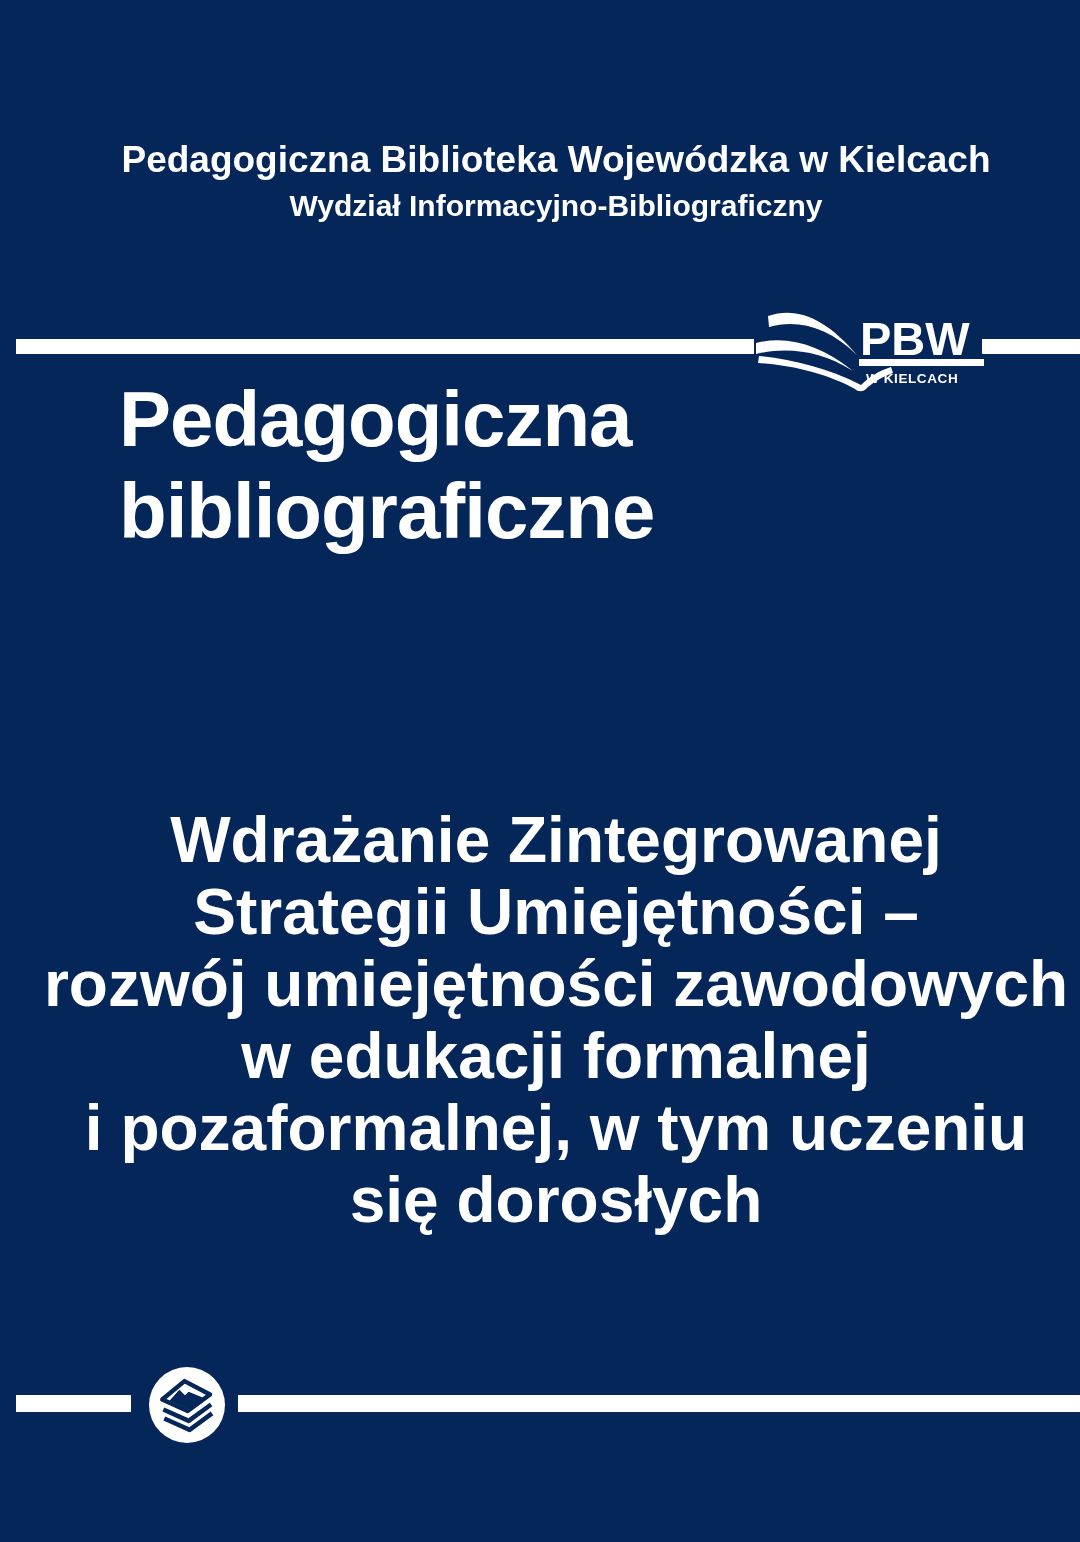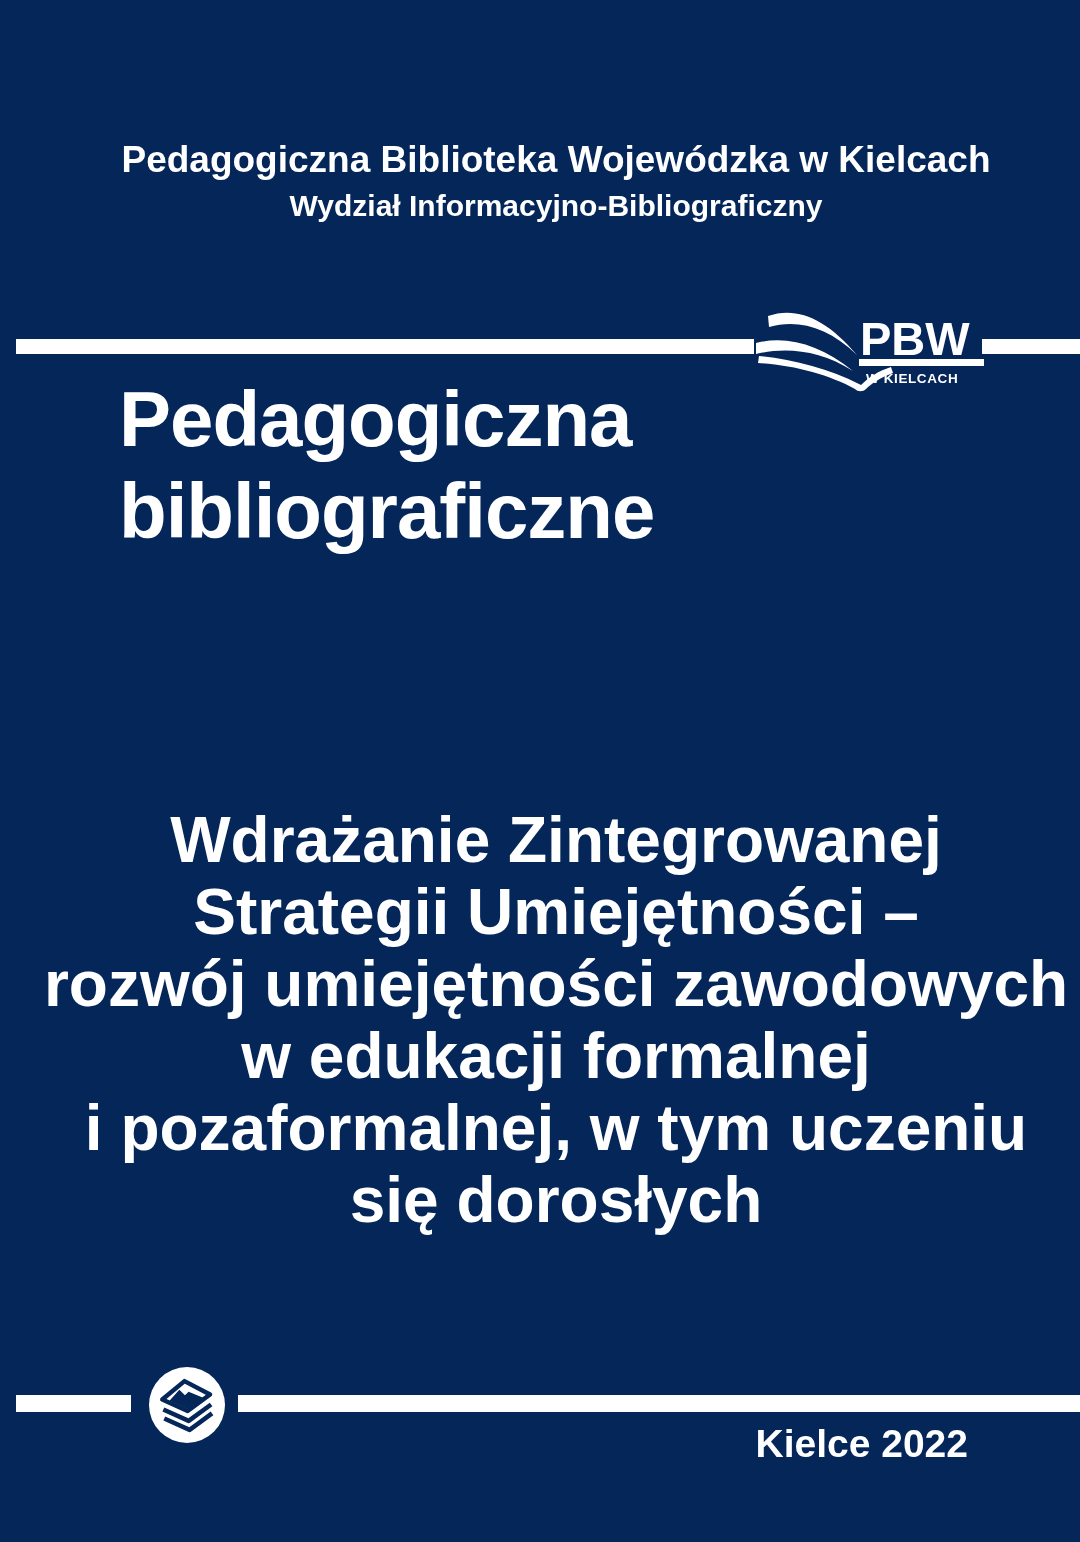--- a/index.html
+++ b/index.html
@@ -89,15 +89,14 @@
   <svg class="abs stack-logo" viewBox="-38 -38 76 76">
     <circle cx="0" cy="0" r="38" fill="#ffffff"></circle>
     <g transform="rotate(-6)" stroke="#042659" stroke-width="4.5" fill="none" stroke-linejoin="round">
       <path d="M -24 -8 L 0 -24 L 24 -8 L 0 6 Z"></path>
       <path d="M -17 -6 L -6 -16 L -1 -10 L 3 -13 L 18 -5 L 0 4 Z" fill="#042659" stroke="none"></path>
       <path d="M -24 2 L 0 16 L 24 2"></path>
       <path d="M -24 11 L 0 25 L 24 11"></path>
     </g>
   </svg>
 
-  <div class="abs bold place-year">Kielce 2022</div>
 
 </div>
 
 </body></html>

